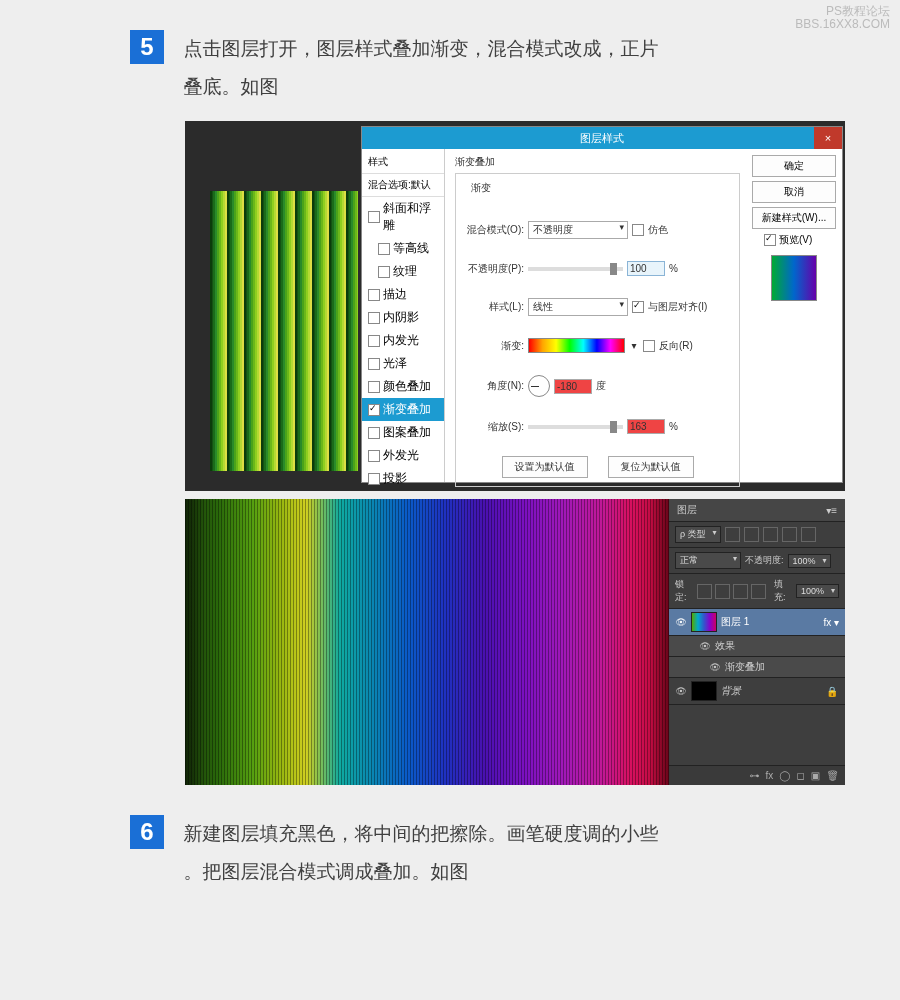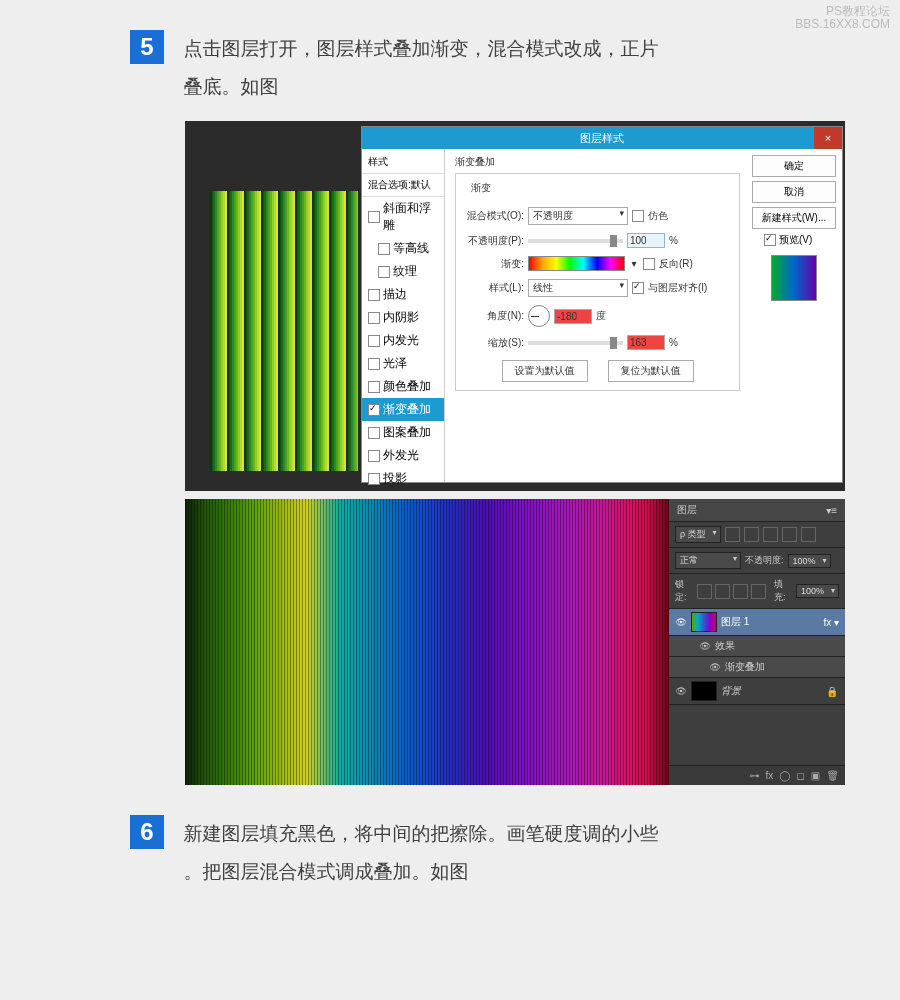--- a/index.html
+++ b/index.html
@@ -132,21 +132,21 @@
   }
   .ls-fieldset {
     border: 1px solid #ccc;
     padding: 8px;
     margin-top: 4px;
   }
   .ls-row {
     display: flex;
     align-items: center;
     gap: 4px;
-    margin: 8px 0;
+    margin: 22px 0;
     font-size: 10px;
   }
   .ls-label { width: 60px; text-align: right; }
   .ls-select {
     border: 1px solid #aaa;
     padding: 1px 16px 1px 4px;
     font-size: 10px;
     background: #fff;
     position: relative;
   }
@@ -438,31 +438,31 @@
               <span class="ls-chk"></span>
               <span>仿色</span>
             </div>
             <div class="ls-row">
               <span class="ls-label">不透明度(P):</span>
               <span class="ls-slider"></span>
               <span class="ls-input">100</span>
               <span>%</span>
             </div>
             <div class="ls-row">
-              <span class="ls-label">渐变:</span>
-              <span class="ls-grad-prev"></span>
-              <span style="width:10px;text-align:center;">▾</span>
-              <span class="ls-chk"></span>
-              <span>反向(R)</span>
-            </div>
-            <div class="ls-row">
               <span class="ls-label">样式(L):</span>
               <span class="ls-select" style="width:78px;">线性</span>
               <span class="ls-chk on"></span>
               <span>与图层对齐(I)</span>
+            </div>
+            <div class="ls-row">
+              <span class="ls-label">渐变:</span>
+              <span class="ls-grad-prev"></span>
+              <span style="width:10px;text-align:center;">▾</span>
+              <span class="ls-chk"></span>
+              <span>反向(R)</span>
             </div>
             <div class="ls-row">
               <span class="ls-label">角度(N):</span>
               <span class="ls-angle"></span>
               <span class="ls-input plain">-180</span>
               <span>度</span>
             </div>
             <div class="ls-row">
               <span class="ls-label">缩放(S):</span>
               <span class="ls-slider"></span>

